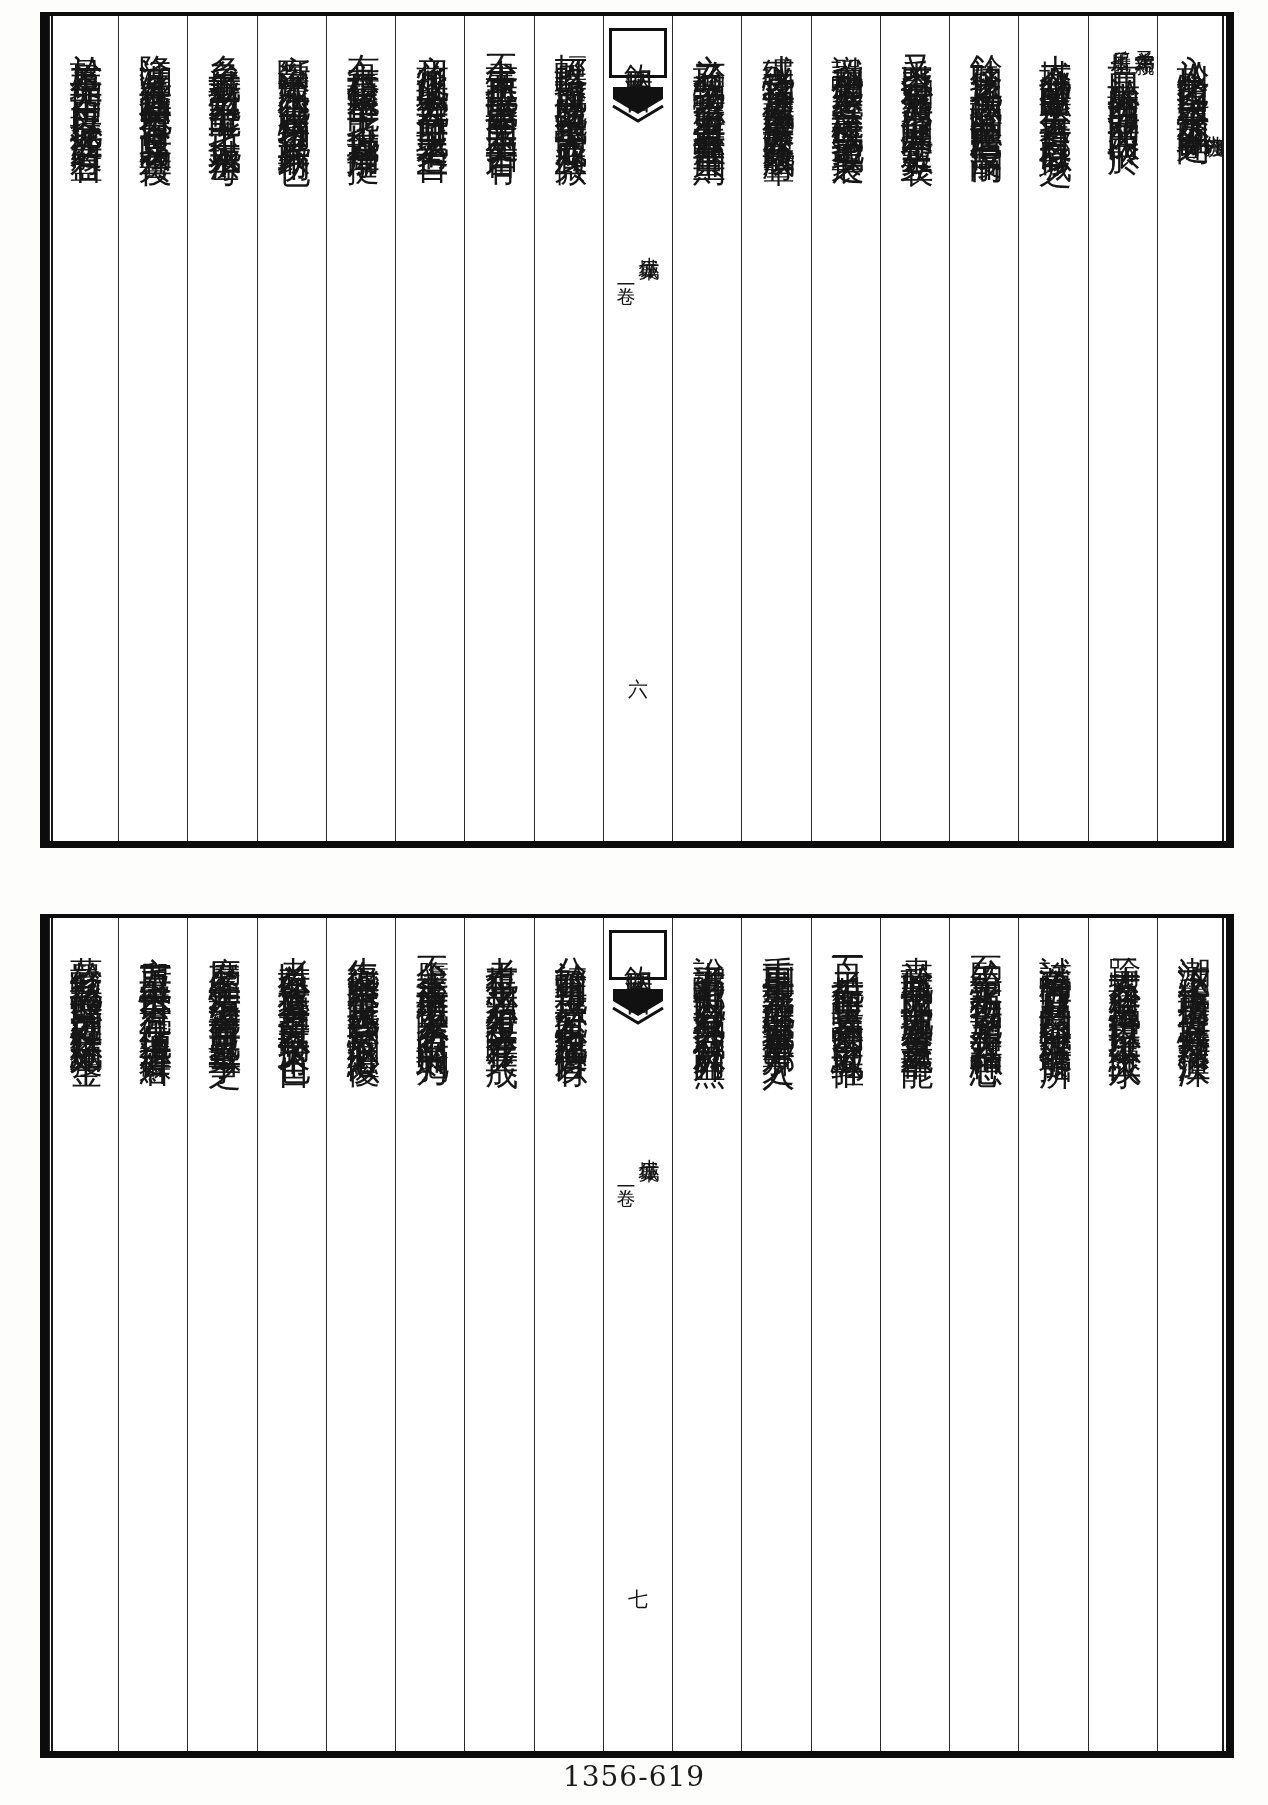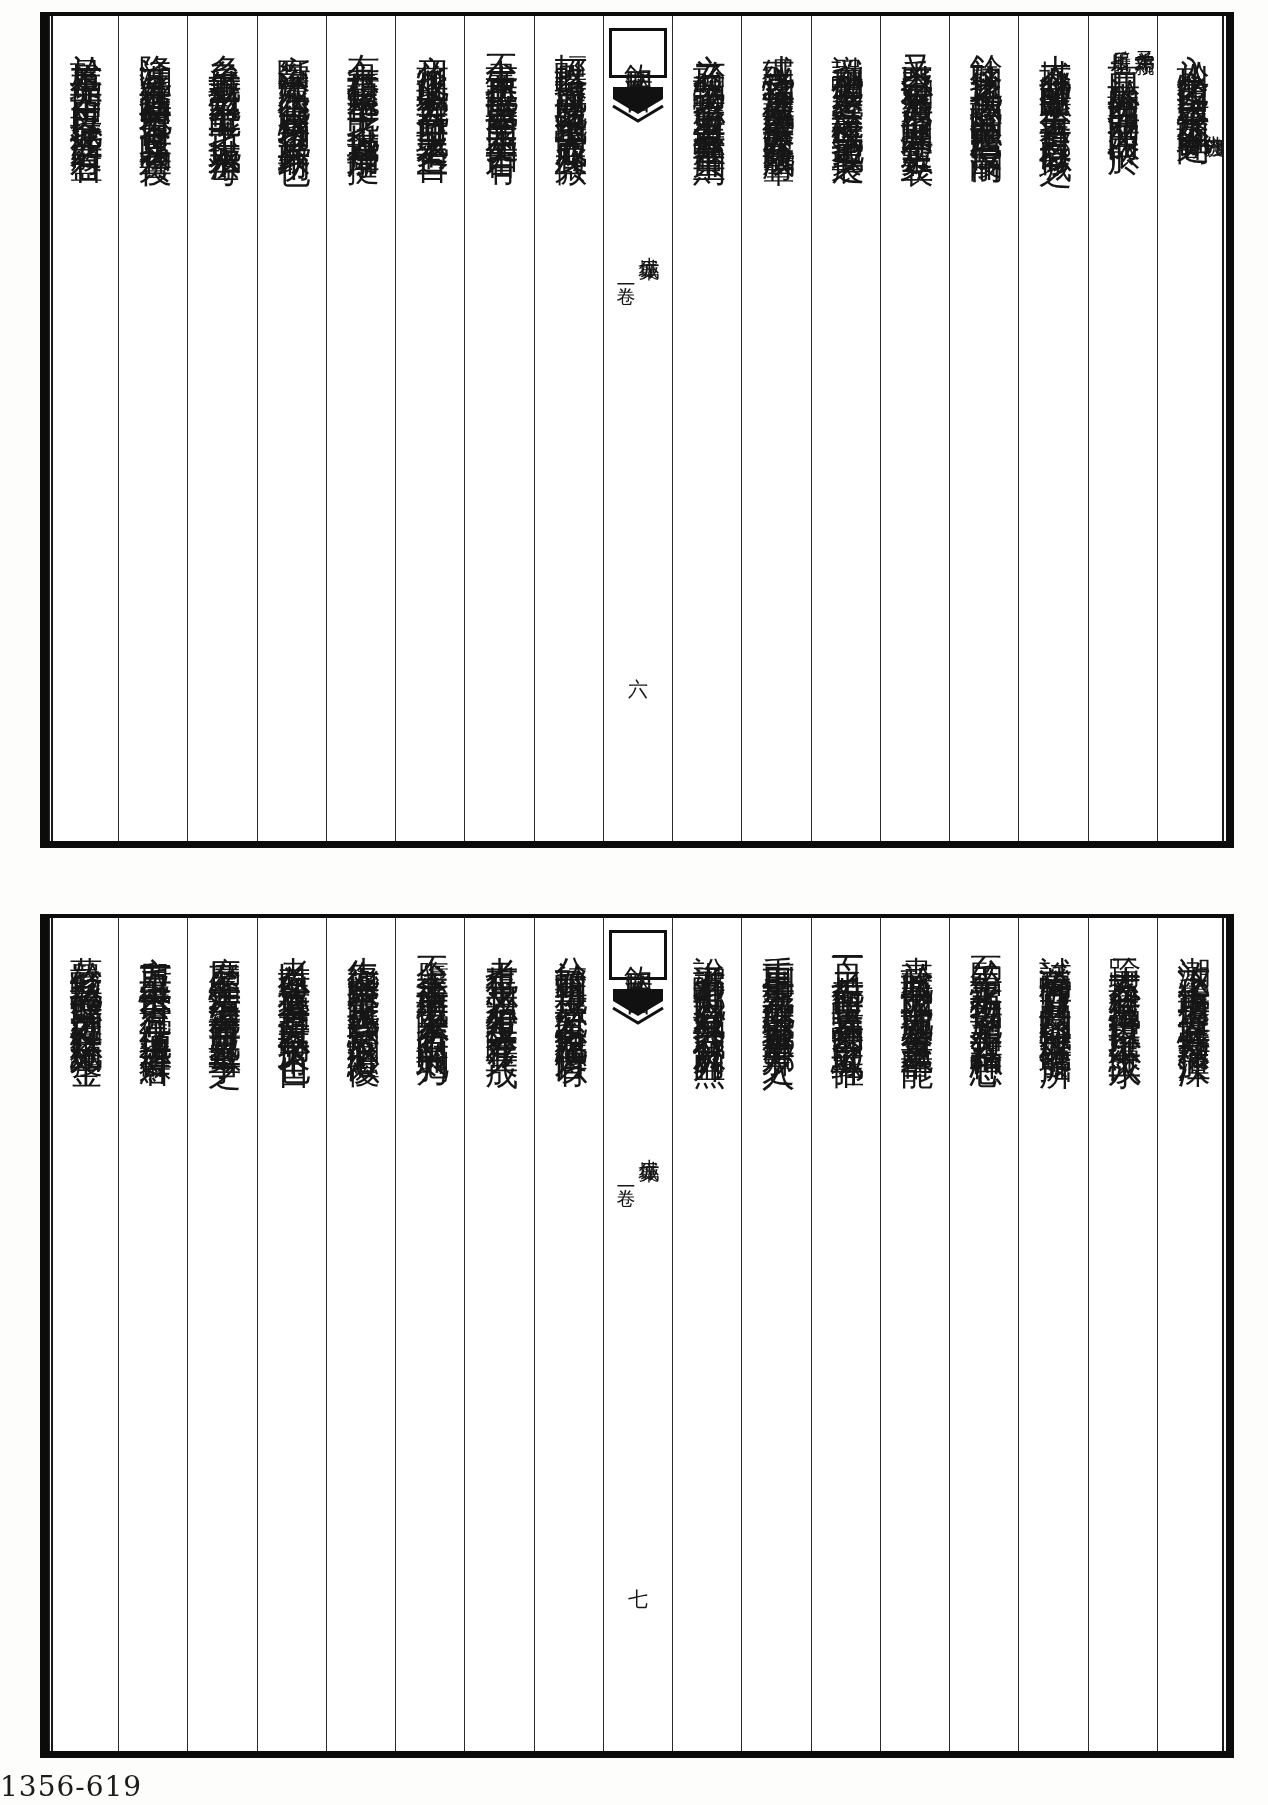--- a/index.html
+++ b/index.html
@@ -36,22 +36,22 @@
   .bx-box{
     writing-mode:vertical-rl;text-orientation:upright;font-size:29px;letter-spacing:4px;
     line-height:1.1;border:3px solid #101010;padding:10px 10px;margin-top:2px;background:#fff;
   }
   .bx-fish{margin-top:8px;height:42px;}
   .bx-row{display:flex;flex-direction:row-reverse;margin-top:112px;}
   .bx-book{writing-mode:vertical-rl;text-orientation:upright;font-size:21px;line-height:23px;letter-spacing:2px;}
   .bx-juan{writing-mode:vertical-rl;text-orientation:upright;font-size:19px;line-height:21px;letter-spacing:2px;margin-top:32px;}
   .bx-page{margin-top:auto;margin-bottom:106px;font-size:20px;}
   .footer{
-    position:absolute;top:1760px;left:0;width:100%;
-    font-size:28px;letter-spacing:1px;color:#1b1b1b;margin-top:10px;
+    position:absolute;top:1760px;left:0;width:100%;text-align:center;
+    font-size:28px;letter-spacing:1px;color:#1b1b1b;
   }
 </style>
 </head>
 <body>
 
 <div class="page">
   <div class="block" id="block0">
       <div class="col"><span class="t">入於州之後山西自皷樓介于内外班之間</span><span class="note">
           <span class="nline">内外班錢</span>
           <span class="nline">氏有國時</span>

